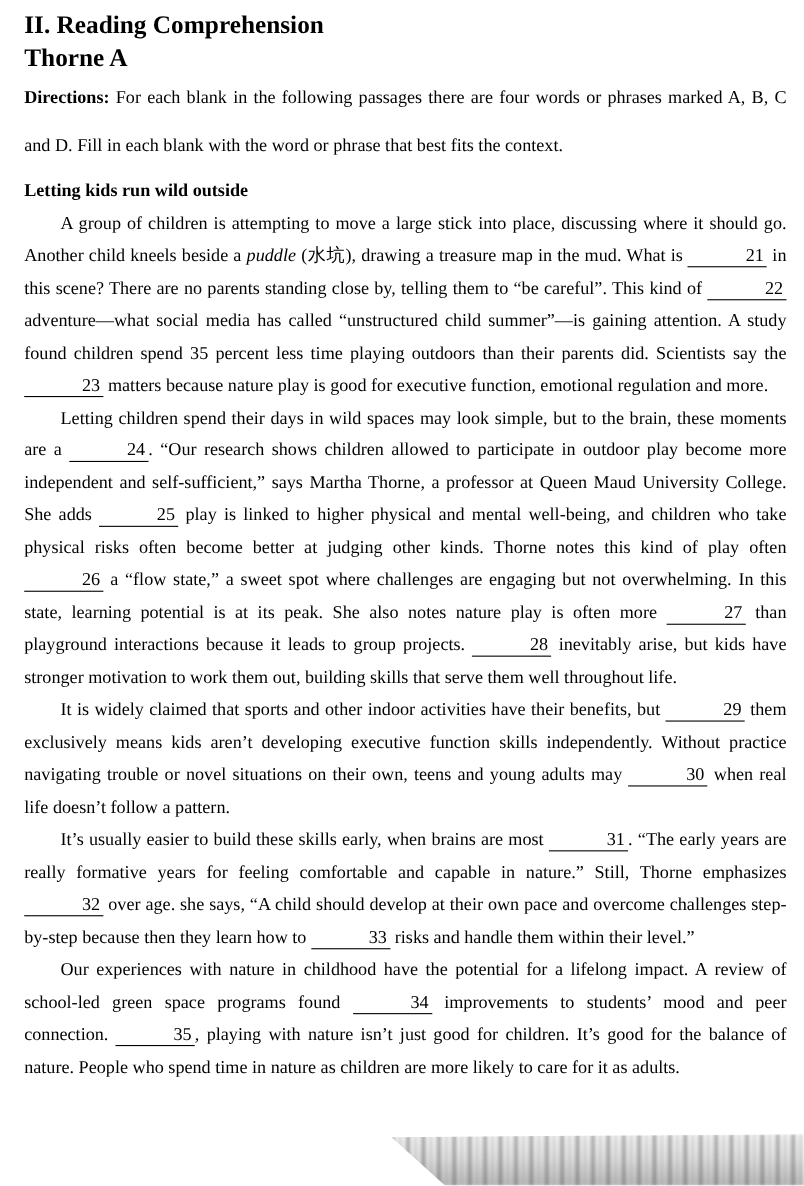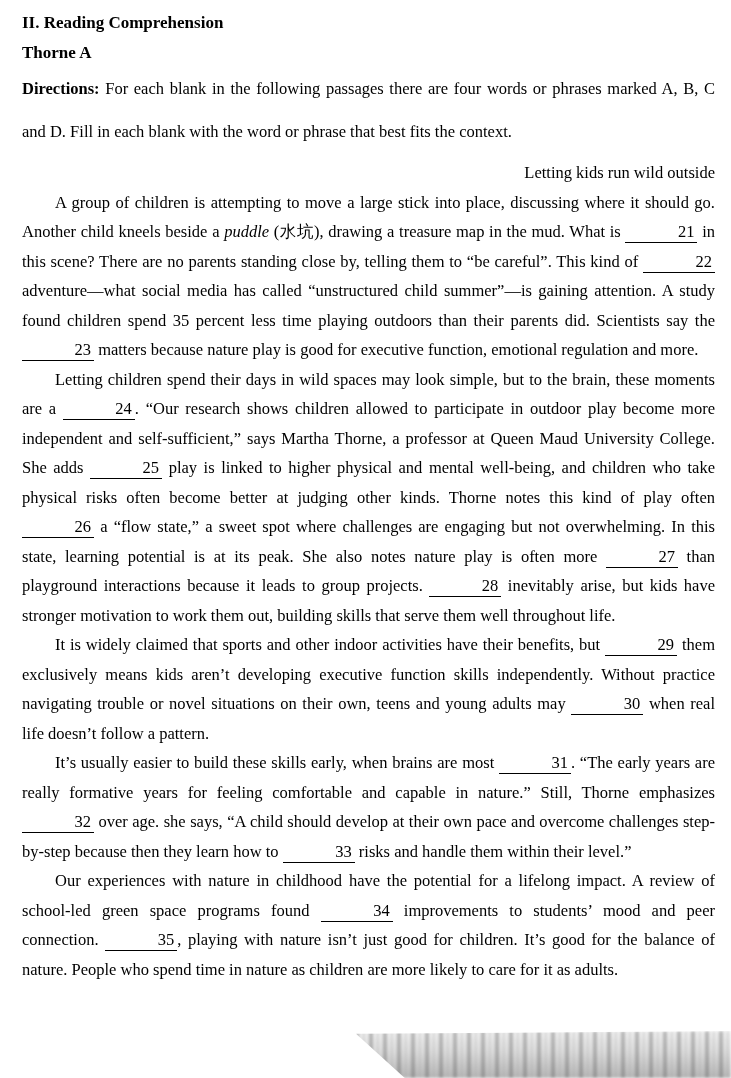--- a/index.html
+++ b/index.html
@@ -10,33 +10,33 @@
     position: relative;
     color: #000;
     font-family: "Liberation Serif", "DejaVu Serif", serif;
     font-size: 16.5px;
   }
   .page {
     padding: 8px 16px 0 22px;
   }
   .h-bold {
     font-weight: bold;
-    font-size: 17px;
+    font-size: 23px;
     line-height: 29.5px;
     margin: 0;
   }
   .directions {
     margin: 0;
     text-align: justify;
     line-height: 43px;
   }
   .directions b { font-weight: bold; }
   .passage-title {
-    text-align: right;
-    font-weight: normal;
+    text-align: left;
+    font-weight: bold;
     line-height: 29.5px;
     margin: 5px 0 0 0;
   }
   .para {
     margin: 0;
     text-align: justify;
     text-indent: 33px;
     line-height: 29.5px;
   }
   .para em { font-style: italic; }

